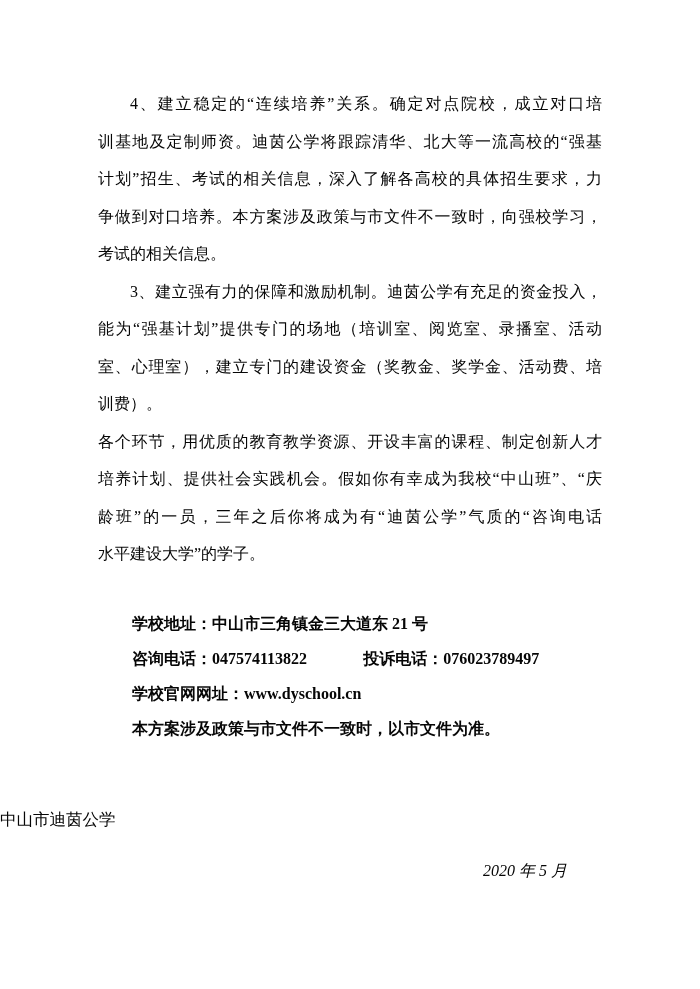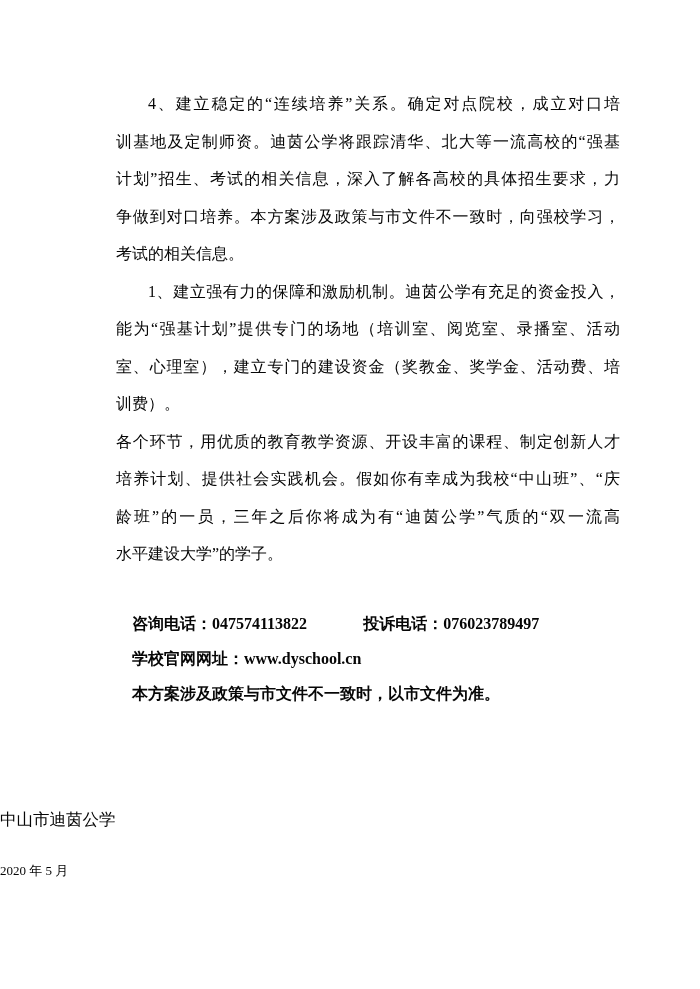--- a/index.html
+++ b/index.html
@@ -10,21 +10,21 @@
     height: 989px;
     margin: 0 auto;
     background: #ffffff;
     color: #060606;
     font-family: "Liberation Serif", "DejaVu Serif", serif;
     overflow: hidden;
   }
   
   .body-text {
     position: absolute;
-    left: 116px;
+    left: 98px;
     top: 85px;
     width: 504px;
   }
   .bline {
     font-size: 16px;
     line-height: 37.5px;
     height: 37.5px;
     text-align: justify;
     text-align-last: justify;
     white-space: nowrap;
@@ -57,56 +57,59 @@
     width: 563px;
     text-align: left;
     font-size: 16.5px;
     line-height: 28px;
   }
   .sig-date {
     position: absolute;
     top: 857px;
     left: 0;
     width: 567px;
-    font-size: 13px;
+    text-align: right;
+    font-size: 16px;
     line-height: 28px;
+    font-style: italic;
   }
 </style>
 </head>
 <body>
 
 <div class="page">
 
   <div class="body-text">
 
     <div>
       <div class="bline first">4、建立稳定的“连续培养”关系。确定对点院校，成立对口培</div>
       <div class="bline">训基地及定制师资。迪茵公学将跟踪清华、北大等一流高校的“强基</div>
       <div class="bline">计划”招生、考试的相关信息，深入了解各高校的具体招生要求，力</div>
       <div class="bline">争做到对口培养。本方案涉及政策与市文件不一致时，向强校学习，</div>
       <div class="bline plast">考试的相关信息。</div>
     </div>
 
     <div>
-      <div class="bline first">1、建立强有力的保障和激励机制。迪茵公学有充足的资金投入，</div>
+      <div class="bline first">3、建立强有力的保障和激励机制。迪茵公学有充足的资金投入，</div>
       <div class="bline">能为“强基计划”提供专门的场地（培训室、阅览室、录播室、活动</div>
       <div class="bline">室、心理室），建立专门的建设资金（奖教金、奖学金、活动费、培</div>
       <div class="bline plast">训费）。</div>
     </div>
 
     <div>
       <div class="bline">各个环节，用优质的教育教学资源、开设丰富的课程、制定创新人才</div>
       <div class="bline">培养计划、提供社会实践机会。假如你有幸成为我校“中山班”、“庆</div>
-      <div class="bline">龄班”的一员，三年之后你将成为有“迪茵公学”气质的“双一流高</div>
+      <div class="bline">龄班”的一员，三年之后你将成为有“迪茵公学”气质的“咨询电话</div>
       <div class="bline plast">水平建设大学”的学子。</div>
     </div>
 
   </div>
 
   <div class="contact">
+    <div class="cline">学校地址：中山市三角镇金三大道东 21 号</div>
     <div class="cline">
       <span>咨询电话：047574113822</span><span class="complaint">投诉电话：076023789497</span>
     </div>
     <div class="cline">学校官网网址：www.dyschool.cn</div>
     <div class="cline">本方案涉及政策与市文件不一致时，以市文件为准。</div>
   </div>
 
   <div class="sig-org">中山市迪茵公学</div>
   <div class="sig-date">2020 年 5 月</div>
 

